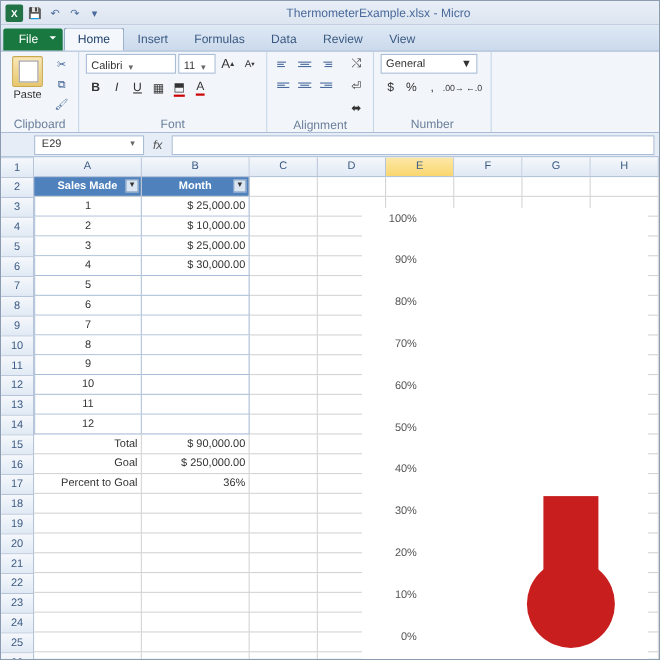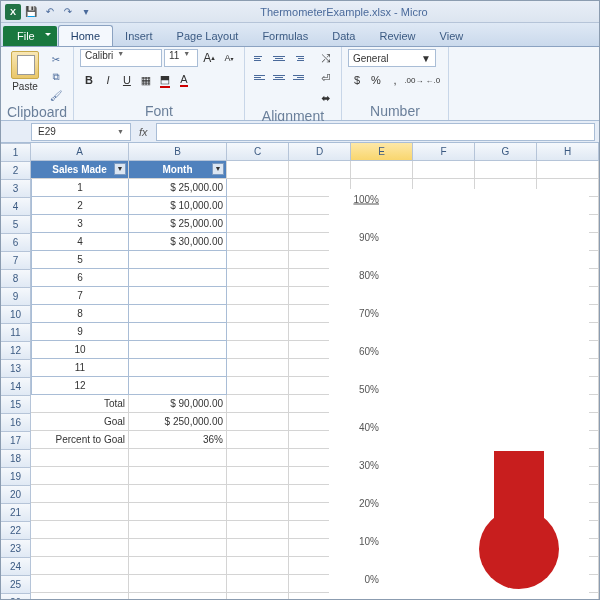--- a/index.html
+++ b/index.html
@@ -11,29 +11,29 @@
 .qat-icon{width:14px;height:14px;display:flex;align-items:center;justify-content:center;color:#4a6a9b;font-size:10px}
 .title{flex:1;text-align:center;color:#4a6a9b;font-size:11px}
 .tabs{height:24px;background:linear-gradient(#dfe9f5,#cad9ec);display:flex;align-items:flex-end;padding-left:2px;border-bottom:1px solid #8ba2c1}
 .file-tab{background:#19783f;color:#fff;padding:4px 14px 4px 14px;font-size:11px;border-radius:2px 2px 0 0;margin-right:1px;position:relative}
 .file-tab::after{content:"";position:absolute;right:6px;top:50%;transform:translateY(-50%);border:3px solid transparent;border-top-color:#fff}
 .file-tab{padding-right:22px}
 .tab{padding:4px 12px;font-size:11px;color:#3b5a82;cursor:pointer}
 .tab.active{background:#f4f8fd;border:1px solid #8ba2c1;border-bottom:none;border-radius:3px 3px 0 0;color:#21416b}
 .ribbon{height:74px;background:#f2f6fb;border-bottom:1px solid #a9bdd6;display:flex}
 .rgroup{border-right:1px solid #c8d6e8;padding:2px 6px 0 6px;display:flex;flex-direction:column;justify-content:space-between}
-.rgroup-title{text-align:center;font-size:14px;color:#6a7f9a;padding:1px 0}
+.rgroup-title{text-align:center;font-size:11px;color:#6a7f9a;padding:1px 0}
 .rcontent{display:flex;gap:4px;flex:1;align-items:flex-start}
 .paste-btn{width:36px;text-align:center;font-size:10px}
 .paste-icon{width:28px;height:28px;margin:2px auto;background:linear-gradient(#f9e7b5,#e9c76a);border:1px solid #c9a94a;border-radius:2px;position:relative}
 .paste-icon::before{content:"";position:absolute;top:3px;left:5px;width:16px;height:18px;background:#fff;border:1px solid #999}
 .mini-btns{display:flex;flex-direction:column;gap:2px;margin-top:2px}
 .mini{width:18px;height:16px;border:1px solid transparent;display:flex;align-items:center;justify-content:center;font-size:10px;color:#4a6a9b}
 .font-row{display:flex;gap:2px;align-items:center;margin-bottom:2px}
-.combo{border:1px solid #a9bdd6;background:#fff;height:18px;display:flex;align-items:flex-start;padding:0 4px;font-size:10px}
+.combo{border:1px solid #a9bdd6;background:#fff;height:18px;display:flex;align-items:flex-end;padding:0 4px;font-size:10px}
 .combo .arr{margin-left:4px;font-size:7px;color:#666}
 .btn-row{display:flex;gap:1px}
 .ibtn{width:18px;height:18px;display:flex;align-items:center;justify-content:center;font-size:11px;color:#333;border:1px solid transparent}
 .ibtn.b{font-weight:bold}.ibtn.i{font-style:italic}.ibtn.u{text-decoration:underline}
 .color-u{border-bottom:2px solid #c00}
 .color-a{border-bottom:2px solid #c00}
 .align-grid{display:grid;grid-template-columns:repeat(3,18px);grid-template-rows:repeat(2,18px);gap:1px}
 .ab{width:18px;height:18px;display:flex;flex-direction:column;justify-content:center;gap:1px;padding:3px}
 .ab span{height:1px;background:#4a6a9b;display:block}
 .num-combo{border:1px solid #a9bdd6;background:#fff;height:18px;width:88px;display:flex;align-items:center;padding:0 4px;font-size:10px;margin-bottom:2px}
@@ -78,21 +78,20 @@
     <div class="qat-icon">↷</div>
     <div class="qat-icon">▾</div>
   </div>
   <div class="title">ThermometerExample.xlsx - Micro</div>
 </div>
 
 <div class="tabs">
   <div class="file-tab">File</div>
   <div class="tab active">Home</div>
   <div class="tab">Insert</div>
-  <div class="tab">Page Layout</div>
   <div class="tab">Formulas</div>
   <div class="tab">Data</div>
   <div class="tab">Review</div>
   <div class="tab">View</div>
 </div>
 
 <div class="ribbon">
   <div class="rgroup">
     <div class="rcontent">
       <div class="paste-btn">
@@ -503,21 +502,21 @@
             <div class="cell cB"></div>
             <div class="cell cC"></div>
             <div class="cell cD"></div>
             <div class="cell cE"></div>
             <div class="cell cF"></div>
             <div class="cell cG"></div>
             <div class="cell cH"></div>
           </div>
           <div class="chart">
         <div id="yticks">
-              <div class="ytick" style="top: 10px; text-decoration: underline;">100%</div>
+              <div class="ytick" style="top: 10px;">100%</div>
               <div class="ytick" style="top: 48px;">90%</div>
               <div class="ytick" style="top: 86px;">80%</div>
               <div class="ytick" style="top: 124px;">70%</div>
               <div class="ytick" style="top: 162px;">60%</div>
               <div class="ytick" style="top: 200px;">50%</div>
               <div class="ytick" style="top: 238px;">40%</div>
               <div class="ytick" style="top: 276px;">30%</div>
               <div class="ytick" style="top: 314px;">20%</div>
               <div class="ytick" style="top: 352px;">10%</div>
               <div class="ytick" style="top: 390px;">0%</div>

